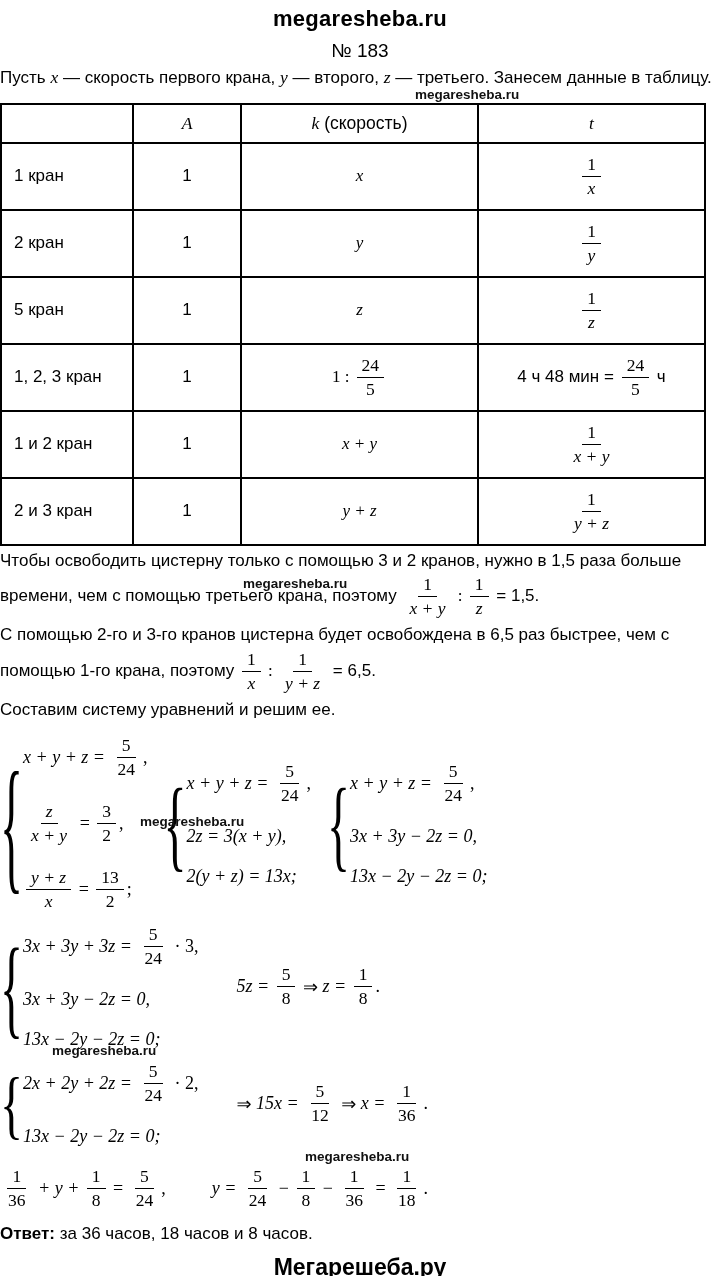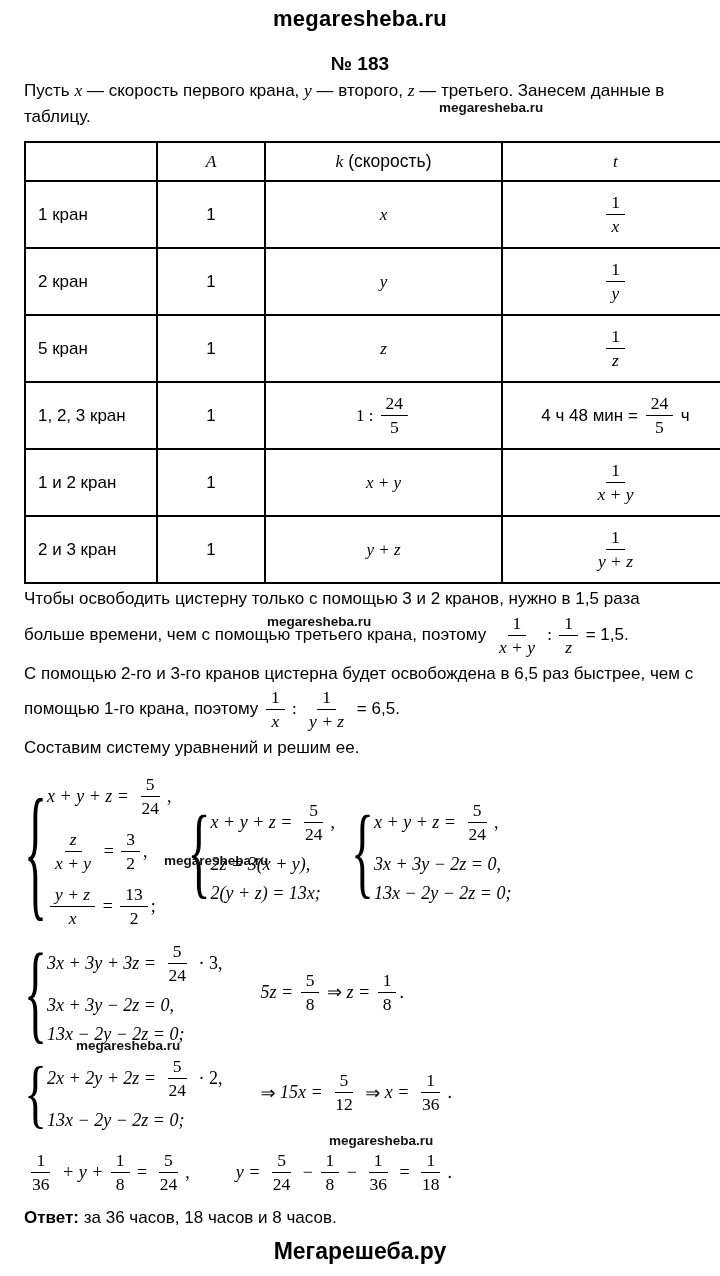--- a/index.html
+++ b/index.html
@@ -1,21 +1,21 @@
 <!DOCTYPE html>
 <html><head>
 <meta charset="utf-8">
 <style>
   * { box-sizing: border-box; }
   html,body { margin:0; padding:0; background:#fff; }
   body { width:720px; color:#000; font-family:"Liberation Sans", sans-serif; }
-  .page { position:relative; width:720px; height:1276px; padding:6px 24px 10px; overflow:hidden; background:#fff; }
+  .page { position:relative; width:720px; height:1276px; padding:6px 0 10px; overflow:hidden; background:#fff; }
 
   .site-title { text-align:center; font-weight:700; font-size:22px; letter-spacing:0.3px; }
-  .problem-number { text-align:center; font-weight:700; font-size:19px; margin-top:21px; }
+  .problem-number { text-align:center; font-weight:400; font-size:19px; margin-top:8px; }
 
   .para { font-size:17px; line-height:1.5; margin-top:2px; position:relative; }
   .serif { font-family:"Liberation Serif", serif; }
   .it { font-style:italic; font-family:"Liberation Serif", serif; }
   .rm { font-style:normal; }
   .var { font-style:italic; font-family:"Liberation Serif", serif; font-size:17.5px; }
 
   .watermark { position:absolute; font-weight:700; font-size:13.5px; color:#111;
                font-family:"Liberation Sans", sans-serif; white-space:nowrap; z-index:3; }
 
@@ -30,21 +30,21 @@
   .frac .fd { padding:1px 5px 0; }
 
   .cellflex { display:inline-flex; align-items:center; }
   .cellflex > span { white-space:pre; }
 
   .eqline { display:flex; align-items:center; font-family:"Liberation Serif", serif; font-size:18px; }
   .eqline span { white-space:pre; }
 
   .sysrow { display:flex; align-items:center; margin-top:12px; position:relative; gap:16px; }
   .sys { display:flex; align-items:center; }
-  .eqcol { display:flex; flex-direction:column; row-gap:8px; }
+  .eqcol { display:flex; flex-direction:column; row-gap:19px; }
   .brace { font-family:"Liberation Serif", serif; line-height:1; display:inline-block; font-weight:400; }
   .b1 { font-size:48px; transform:scaleY(3.1); }
   .b2 { font-size:48px; transform:scaleY(2.1); }
   .b4 { font-size:48px; transform:scaleY(2.3); }
   .b5 { font-size:48px; transform:scaleY(1.6); }
 
   .eqblock { display:flex; align-items:center; margin-top:10px; position:relative; }
   .result { margin-left:38px; }
   .finalrow { display:flex; align-items:center; margin-top:18px; position:relative; }
   .final-right { margin-left:46px; }

